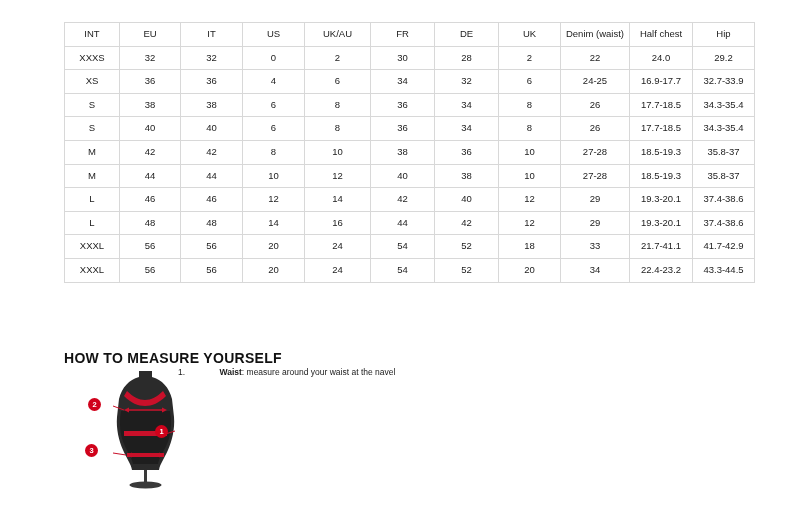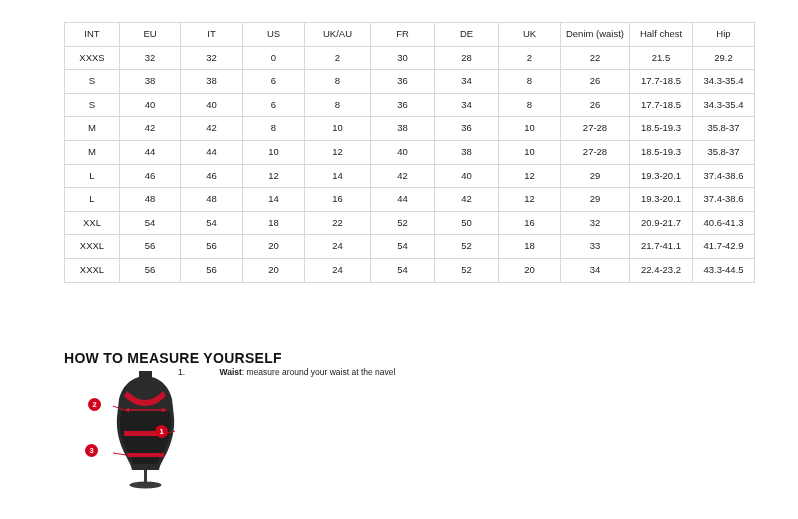--- a/index.html
+++ b/index.html
@@ -147,22 +147,35 @@
           <tr>
             <td>XXXS</td>
             <td>32</td>
             <td>32</td>
             <td>0</td>
             <td>2</td>
             <td>30</td>
             <td>28</td>
             <td>2</td>
             <td class="left-pad">22</td>
-            <td class="left-pad">21.5</td>
+            <td class="left-pad">24.0</td>
             <td class="left-pad">29.2</td>
+          </tr>
+          <tr>
+            <td>XS</td>
+            <td>36</td>
+            <td>36</td>
+            <td>4</td>
+            <td>6</td>
+            <td>34</td>
+            <td>32</td>
+            <td>6</td>
+            <td class="left-pad">24-25</td>
+            <td class="left-pad">16.9-17.7</td>
+            <td class="left-pad">32.7-33.9</td>
           </tr>
           <tr>
             <td>S</td>
             <td>38</td>
             <td>38</td>
             <td>6</td>
             <td>8</td>
             <td>36</td>
             <td>34</td>
             <td>8</td>
@@ -229,33 +242,20 @@
             <td>14</td>
             <td>16</td>
             <td>44</td>
             <td>42</td>
             <td>12</td>
             <td class="left-pad">29</td>
             <td class="left-pad">19.3-20.1</td>
             <td class="left-pad">37.4-38.6</td>
           </tr>
           <tr>
-            <td>XXL</td>
-            <td>54</td>
-            <td>54</td>
-            <td>18</td>
-            <td>22</td>
-            <td>52</td>
-            <td>50</td>
-            <td>16</td>
-            <td class="left-pad">32</td>
-            <td class="left-pad">20.9-21.7</td>
-            <td class="left-pad">40.6-41.3</td>
-          </tr>
-          <tr>
             <td>XXXL</td>
             <td>56</td>
             <td>56</td>
             <td>20</td>
             <td>24</td>
             <td>54</td>
             <td>52</td>
             <td>18</td>
             <td class="left-pad">33</td>
             <td class="left-pad">21.7-41.1</td>

